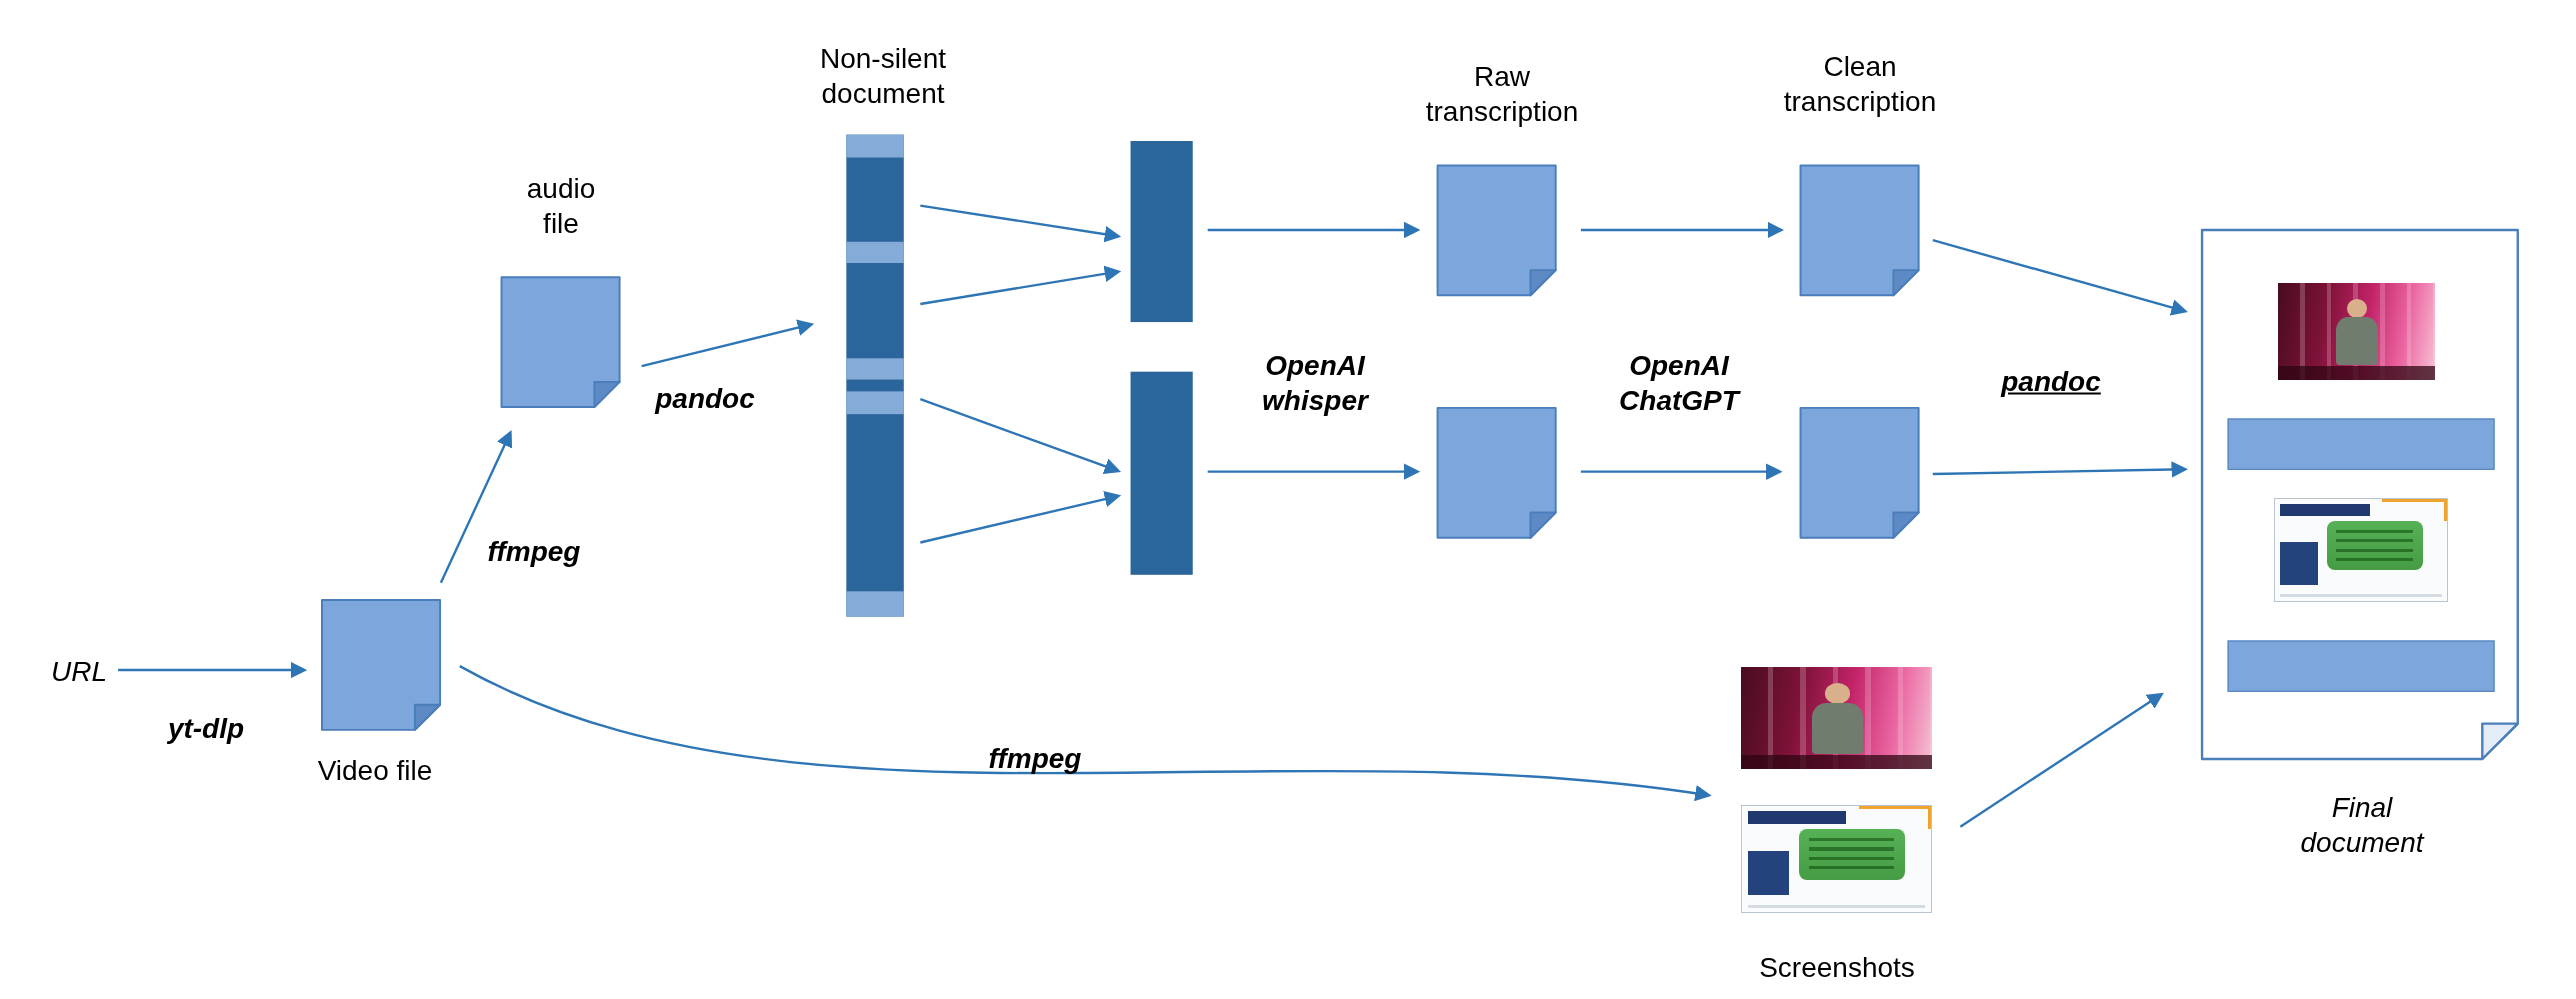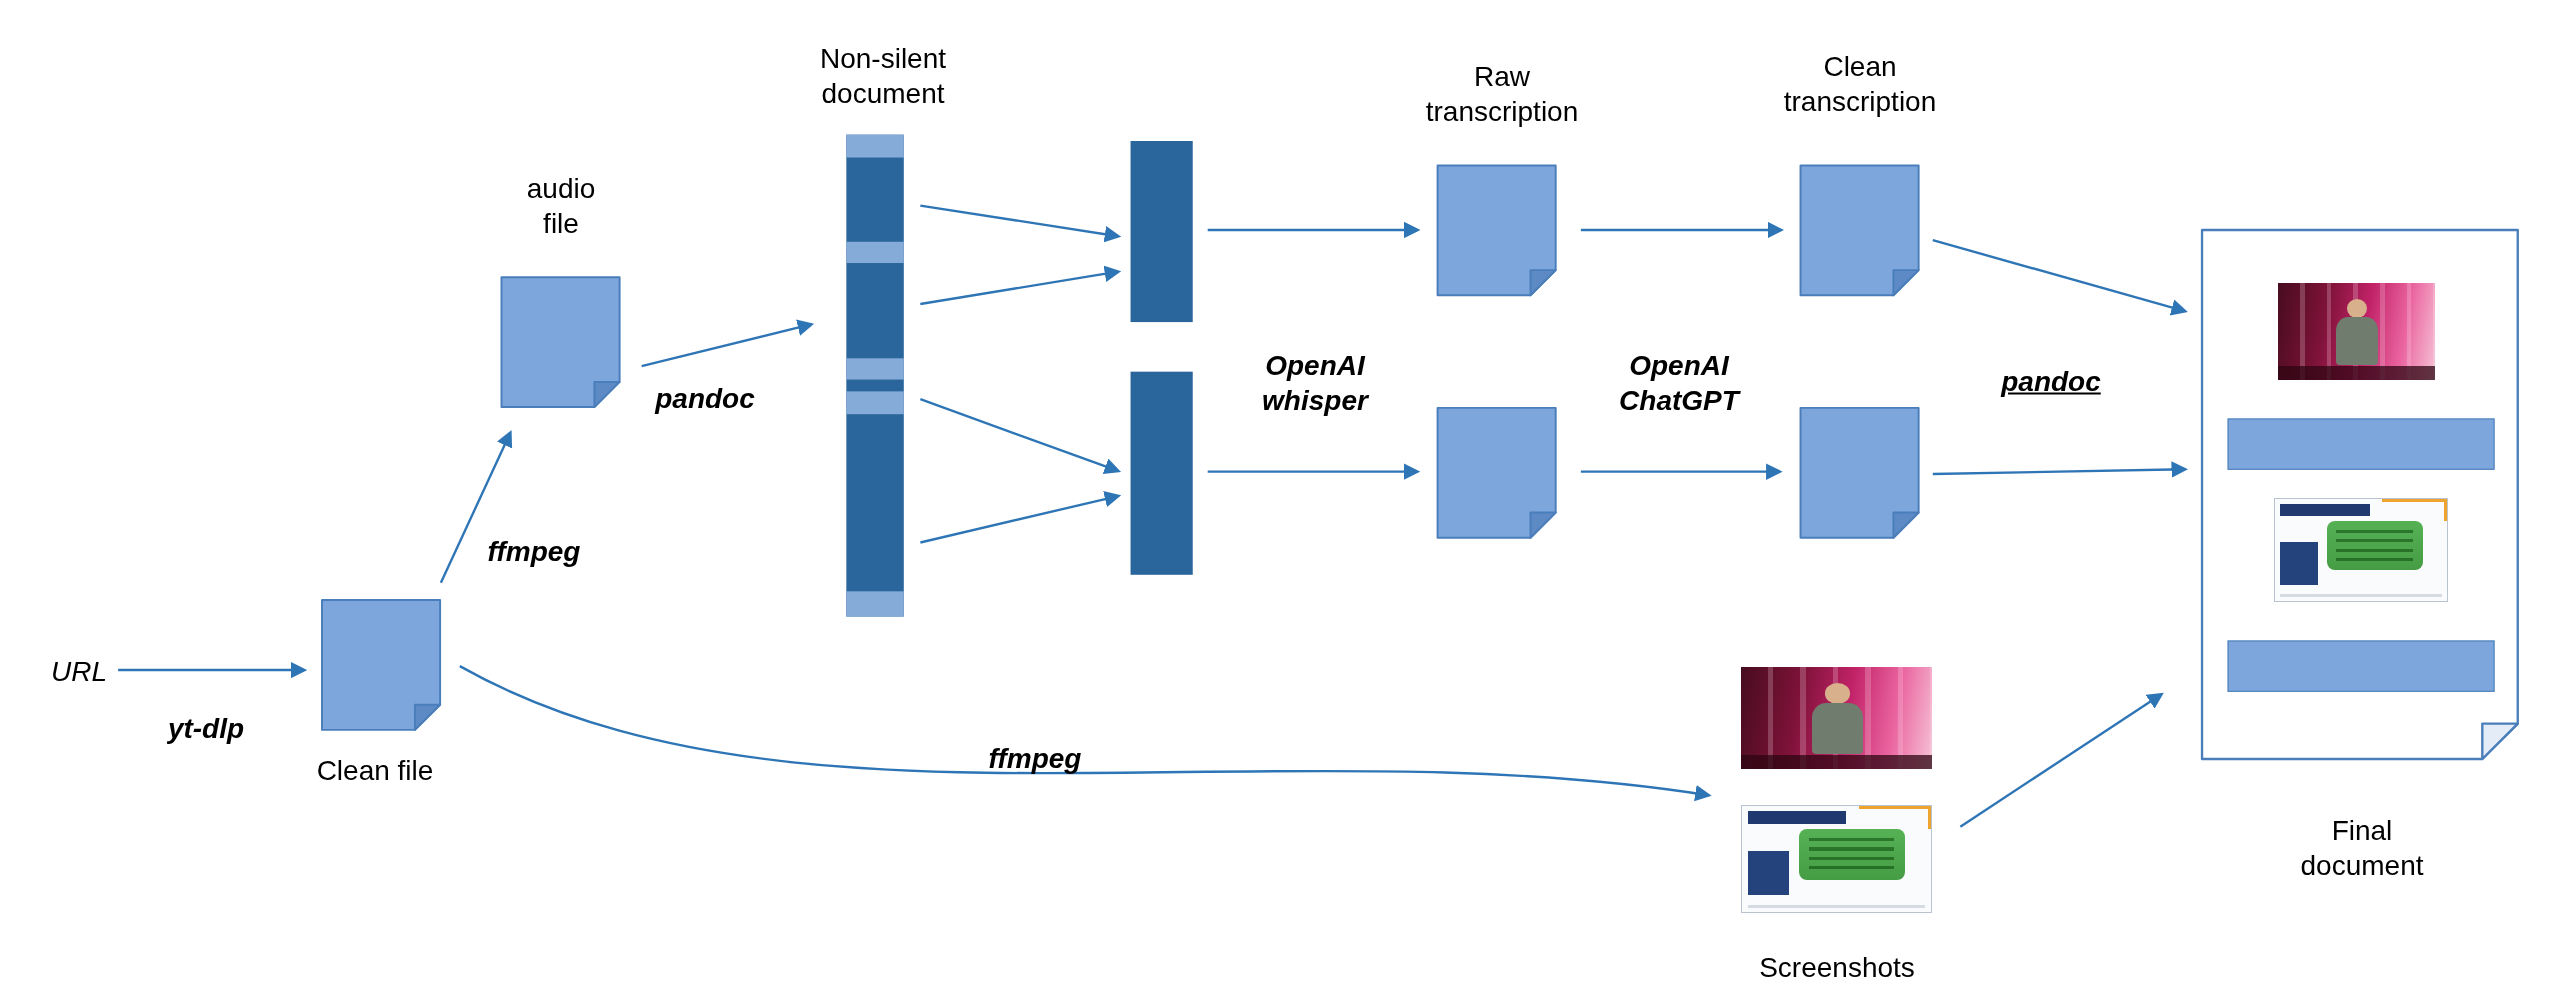--- a/index.html
+++ b/index.html
@@ -168,35 +168,35 @@
     <div class="slide-corner"></div>
     <div class="slide-green">
       <div class="slide-green-lines"></div>
     </div>
     <div class="slide-leftbox"></div>
     <div class="slide-footer"></div>
   </div>
 
   <div class="lbl" style="left:79px;top:671px;font-style:italic;">URL</div>
   <div class="lbl tool" style="left:206px;top:712px;">yt-dlp</div>
-  <div class="lbl" style="left:375px;top:770px;">Clean file</div>
+  <div class="lbl" style="left:375px;top:770px;">Video file</div>
   <div class="lbl tool" style="left:534px;top:535px;">ffmpeg</div>
   <div class="lbl" style="left:561px;top:206px;">audio
 file</div>
   <div class="lbl tool" style="left:705px;top:382px;">pandoc</div>
   <div class="lbl" style="left:883px;top:76px;">Non-silent
 document</div>
   <div class="lbl tool" style="left:1315px;top:367px;">OpenAI
 whisper</div>
   <div class="lbl" style="left:1502px;top:94px;">Raw
 transcription</div>
   <div class="lbl tool" style="left:1679px;top:367px;">OpenAI
 ChatGPT</div>
   <div class="lbl" style="left:1860px;top:84px;">Clean
 transcription</div>
   <div class="lbl tool" style="left:2051px;top:365px;text-decoration:underline;">pandoc</div>
   <div class="lbl tool" style="left:1035px;top:742px;">ffmpeg</div>
   <div class="lbl" style="left:1837px;top:967px;">Screenshots</div>
-  <div class="lbl" style="left:2362px;top:848px;">Final
+  <div class="lbl" style="left:2362px;top:825px;font-style:italic;">Final
 document</div>
 
 </div>
 
 
 </body></html>

